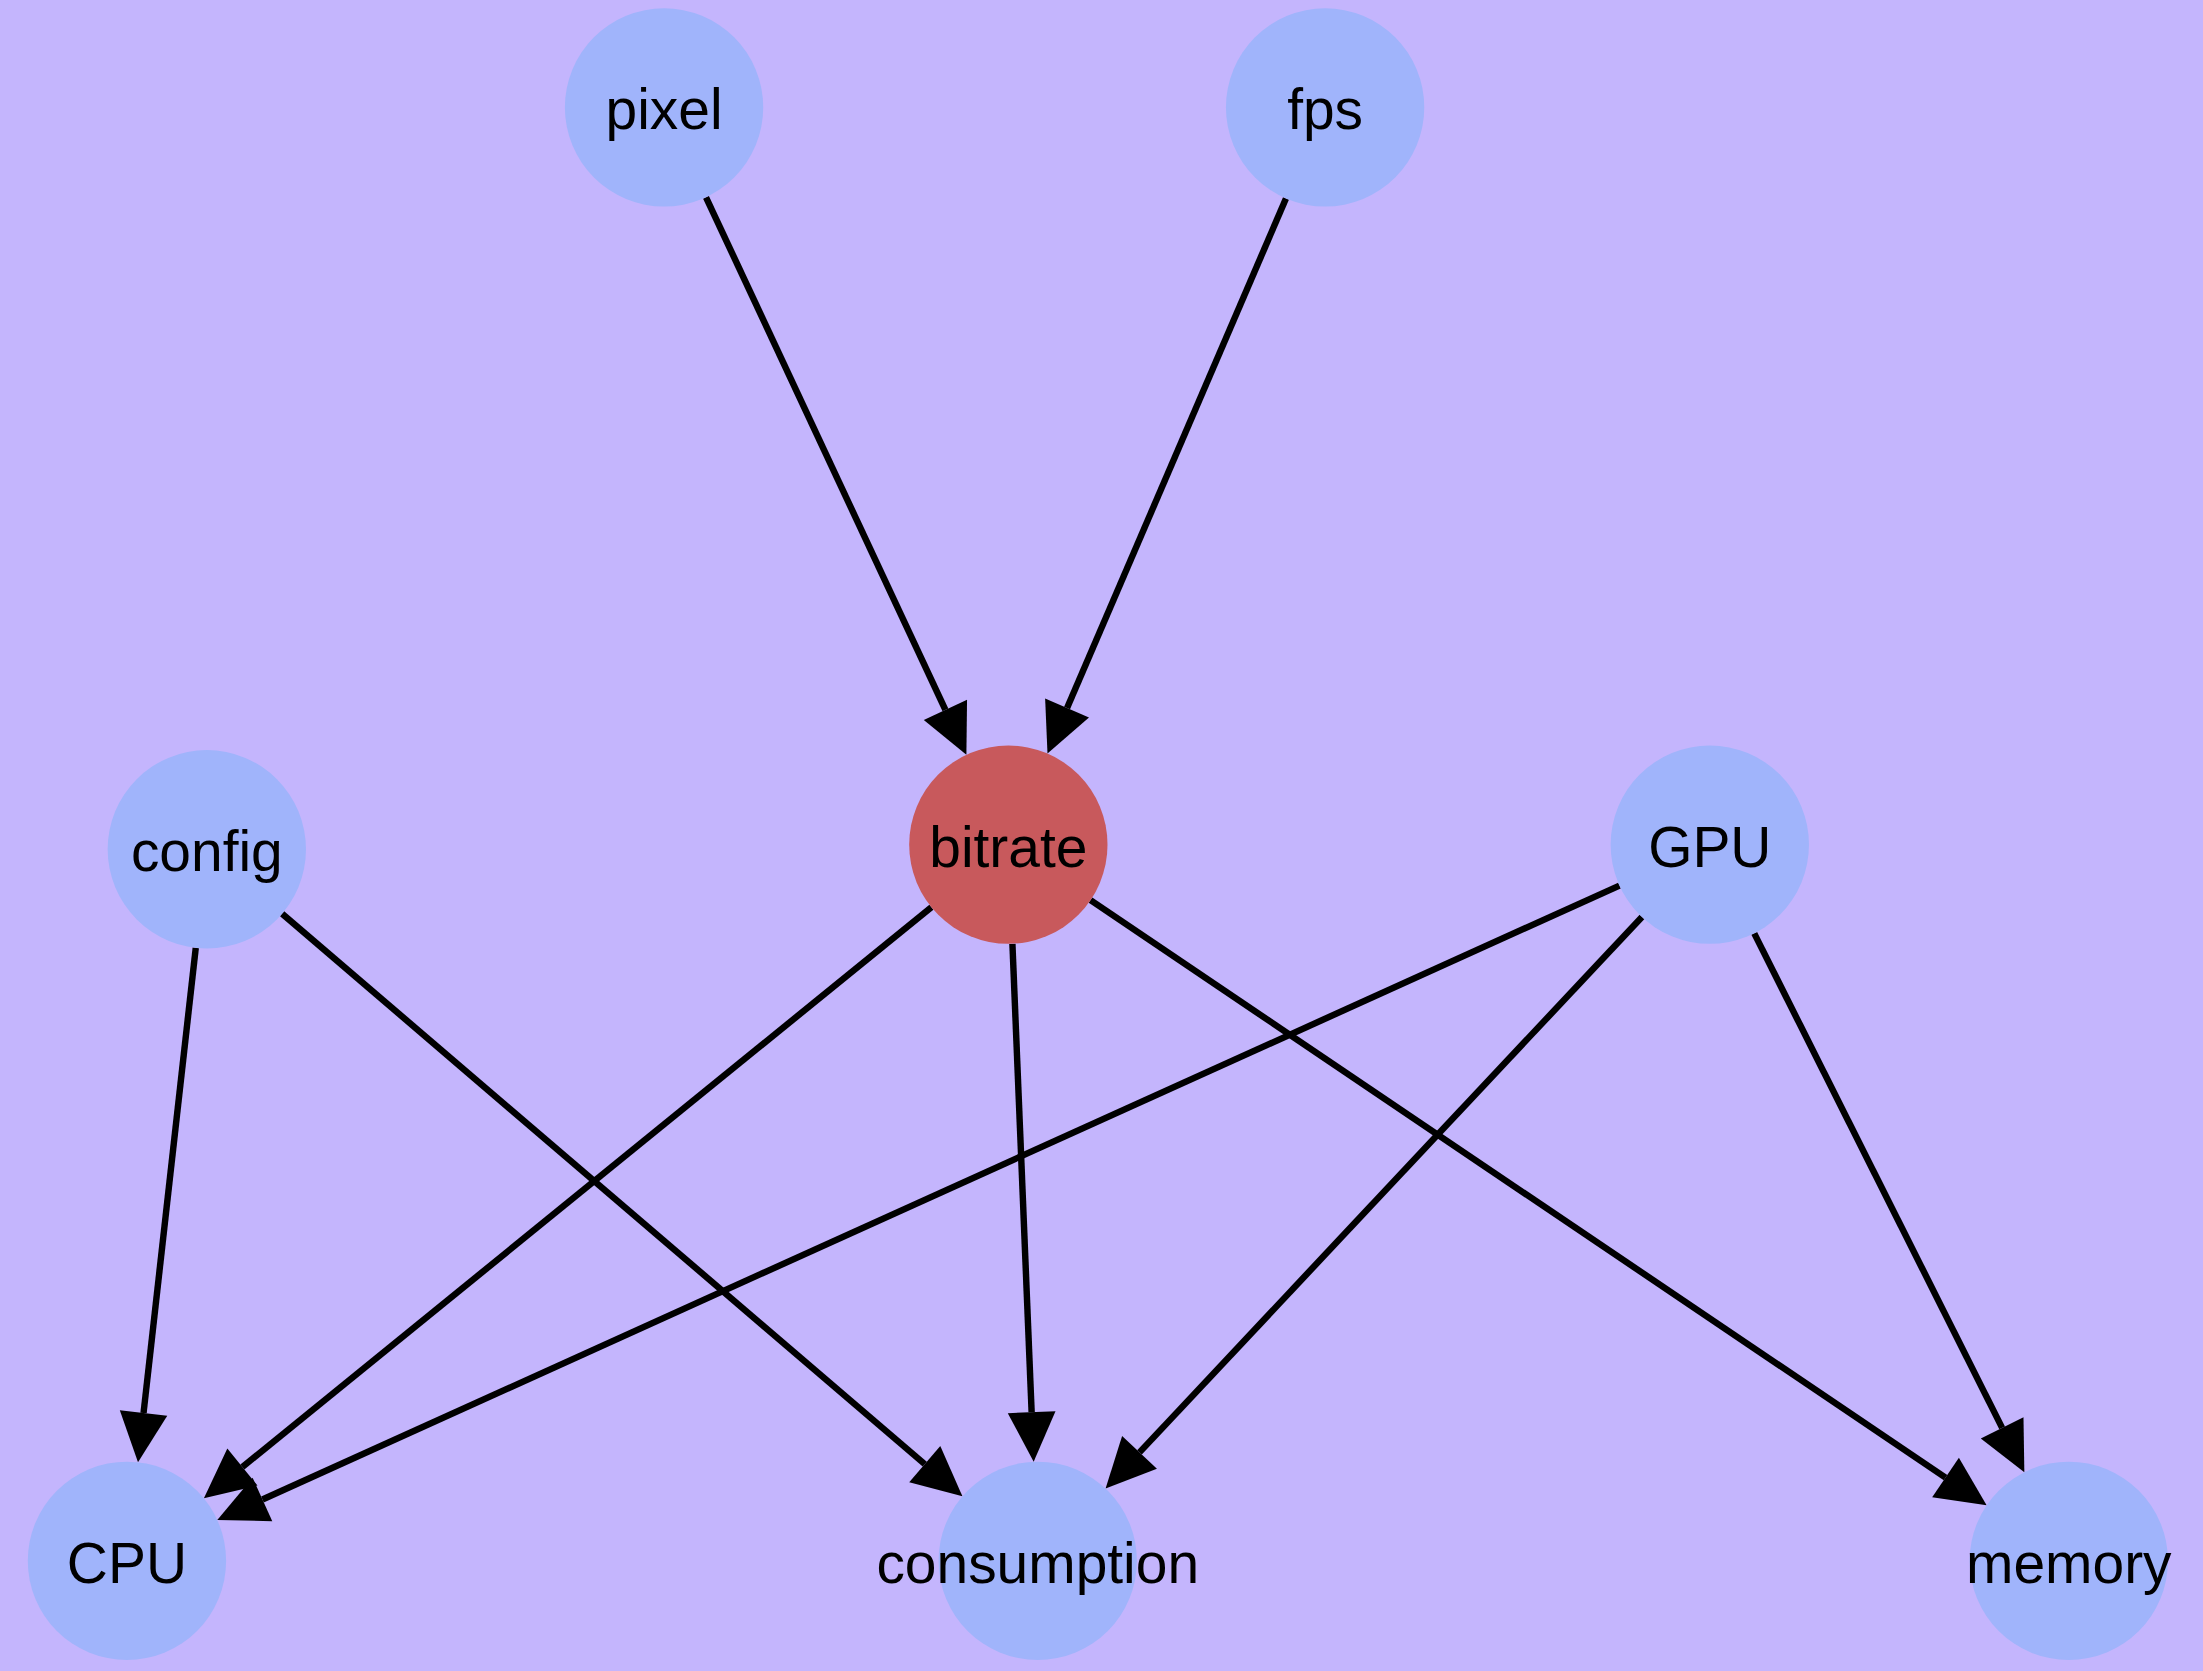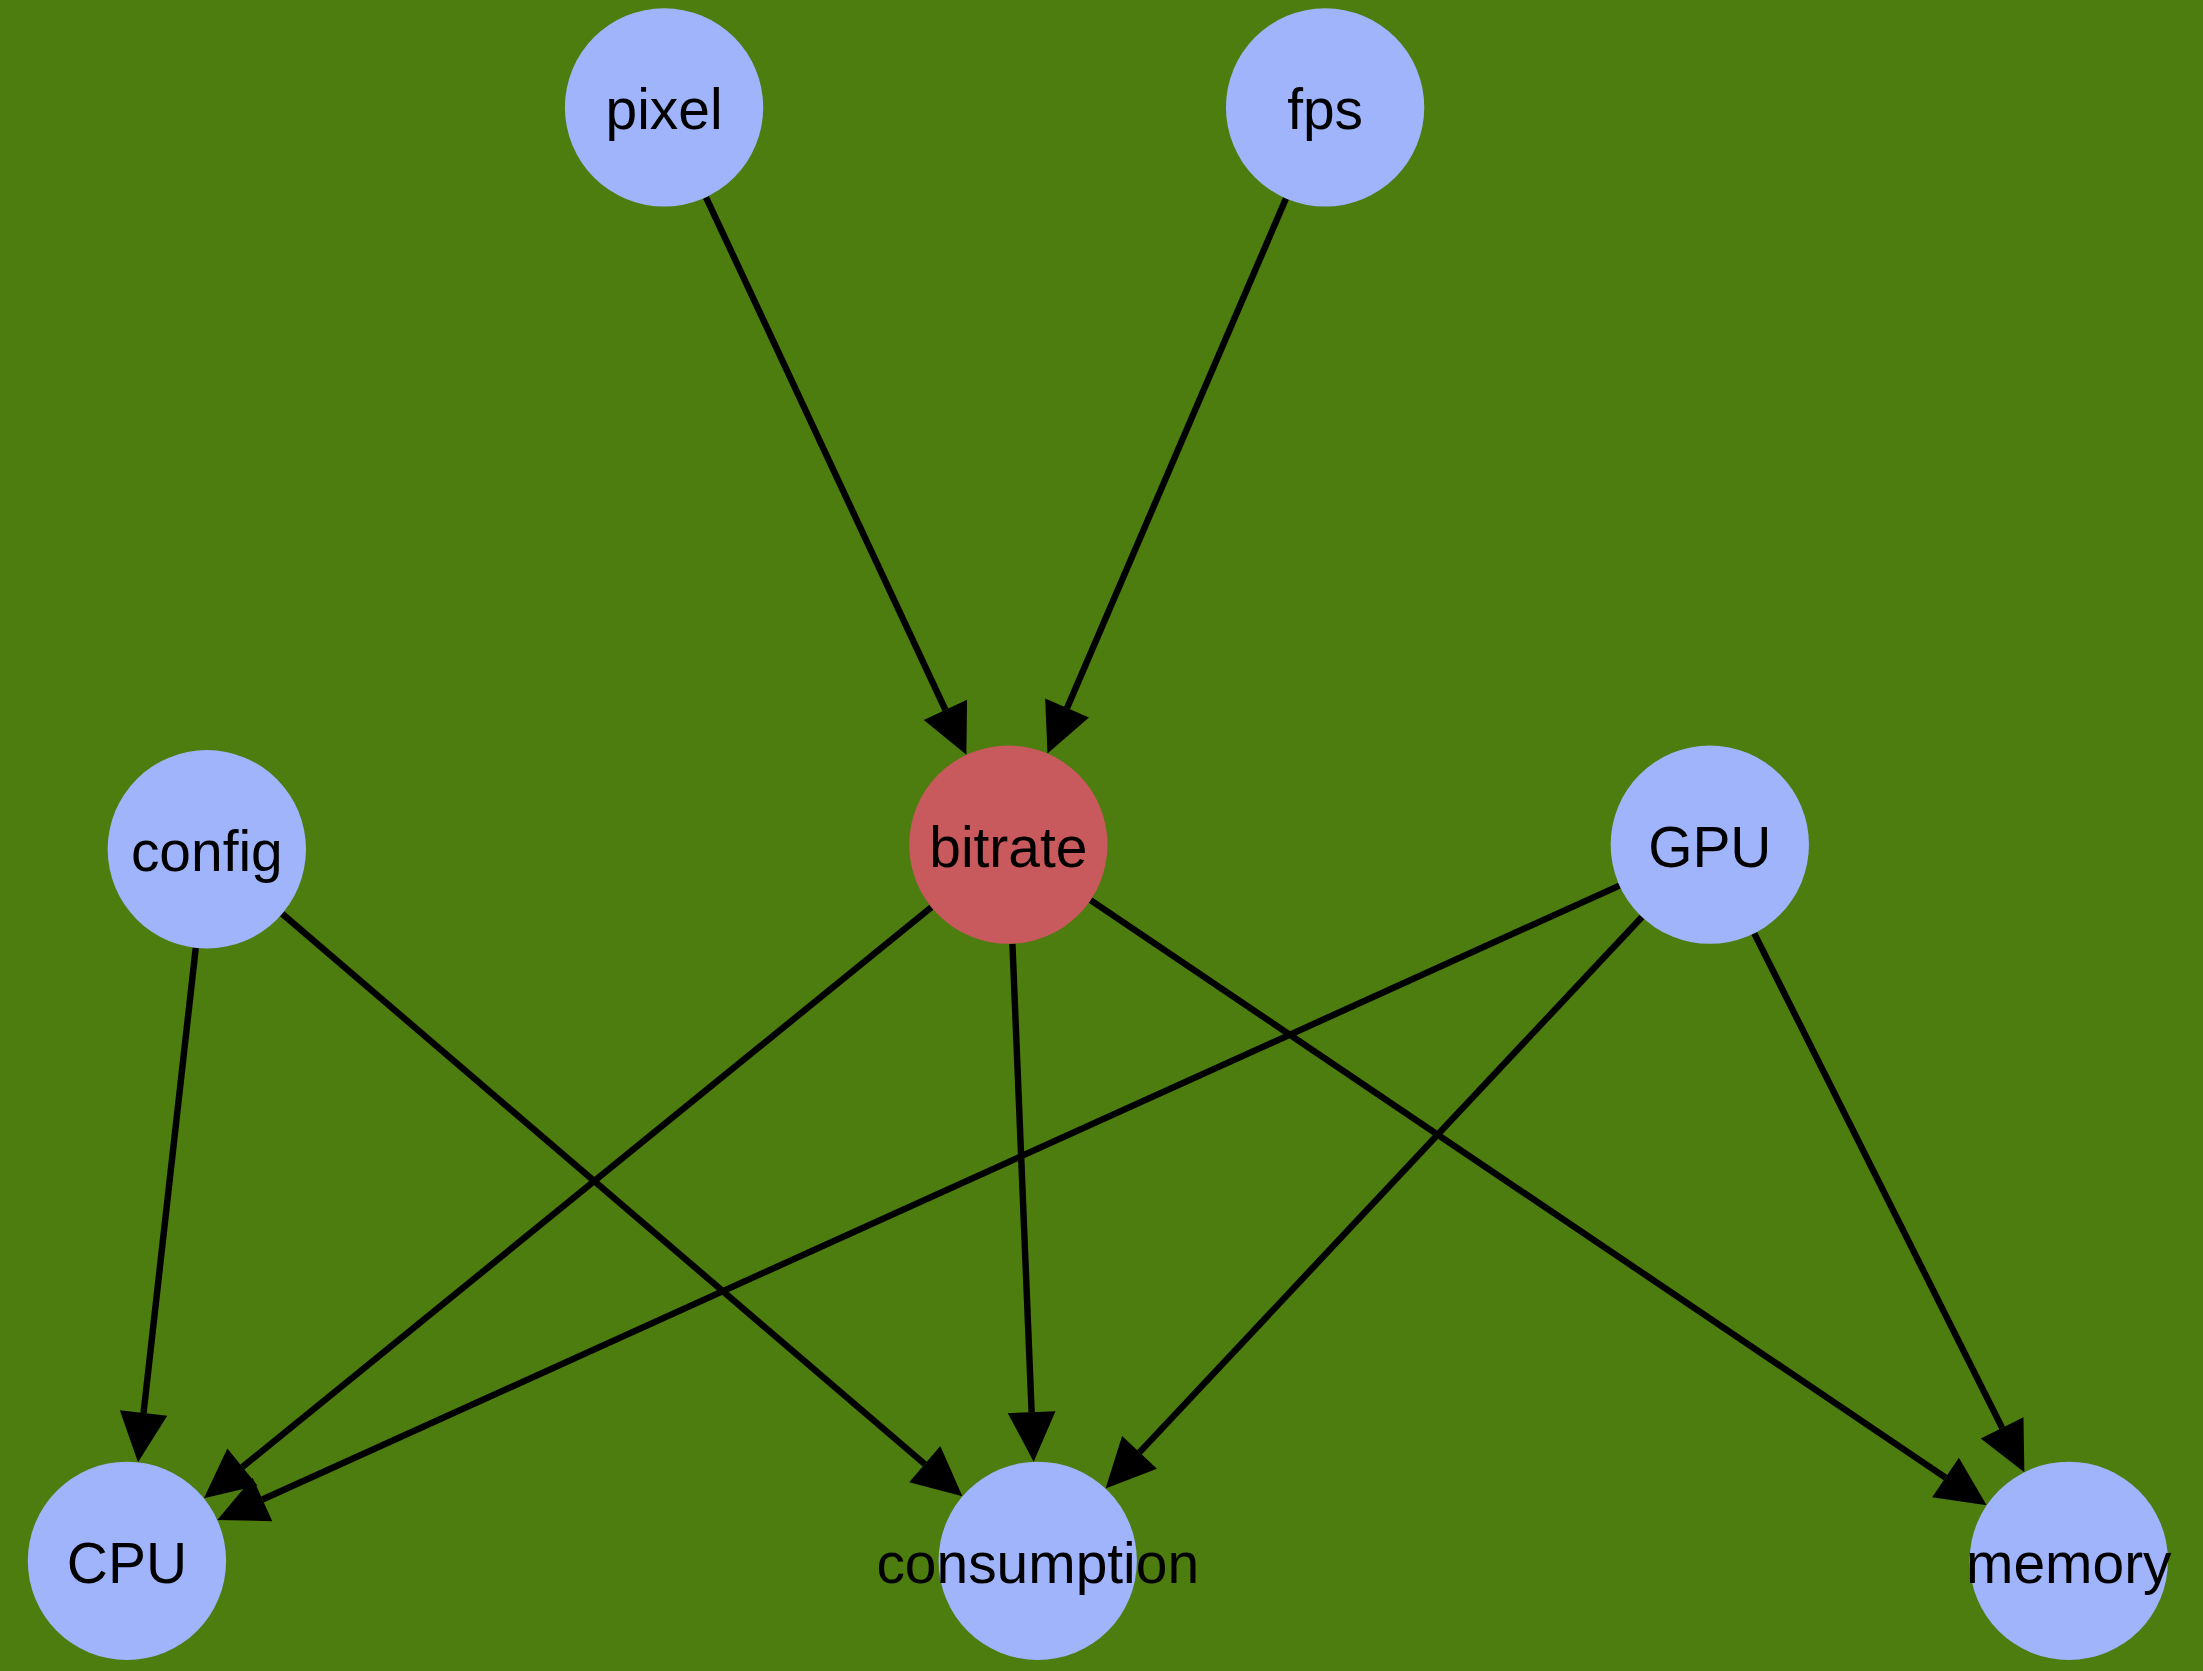--- a/index.html
+++ b/index.html
@@ -10,21 +10,21 @@
   body {
     width: 2204px;
     height: 1671px;
     font-family: "Liberation Sans", sans-serif;
     overflow: hidden;
   }
   #graph-canvas {
     position: relative;
     width: 2204px;
     height: 1671px;
-    background: #4d7c0f;
+    background: #c4b5fd;
   }
   #graph-svg {
     position: absolute;
     top: 0;
     left: 0;
     width: 2204px;
     height: 1671px;
   }
   .node-label {
     font-family: "Liberation Sans", sans-serif;

